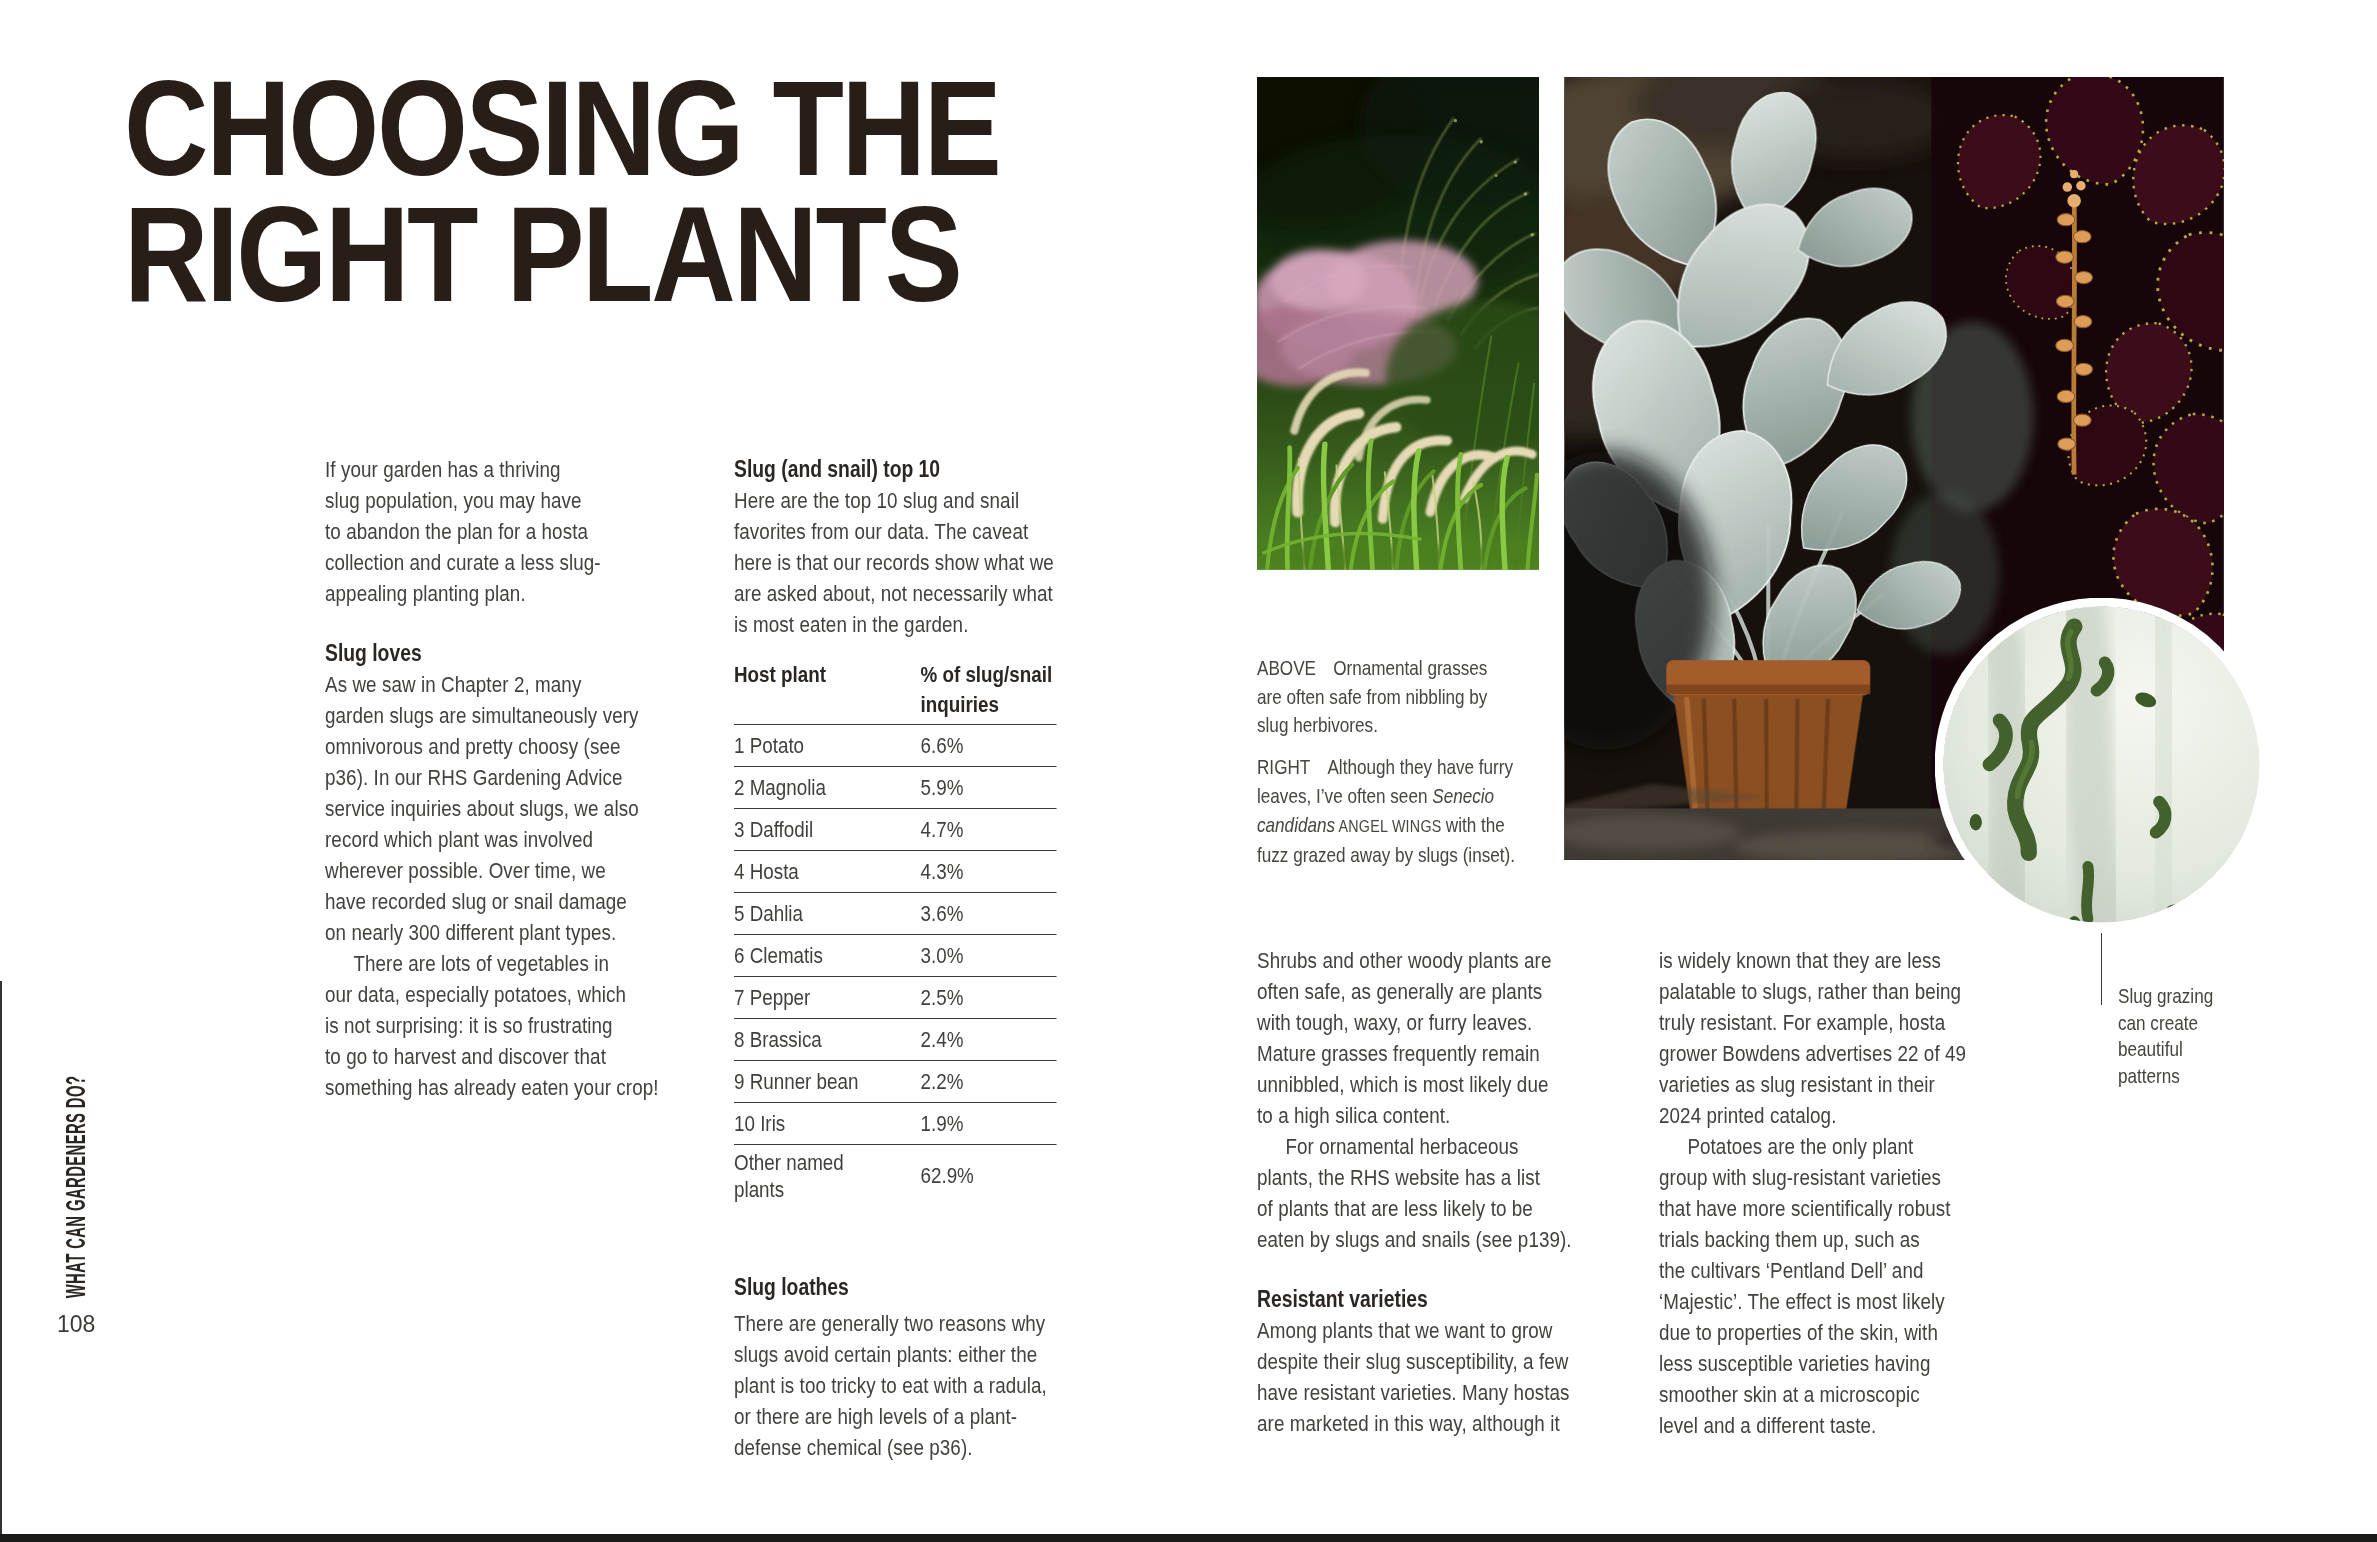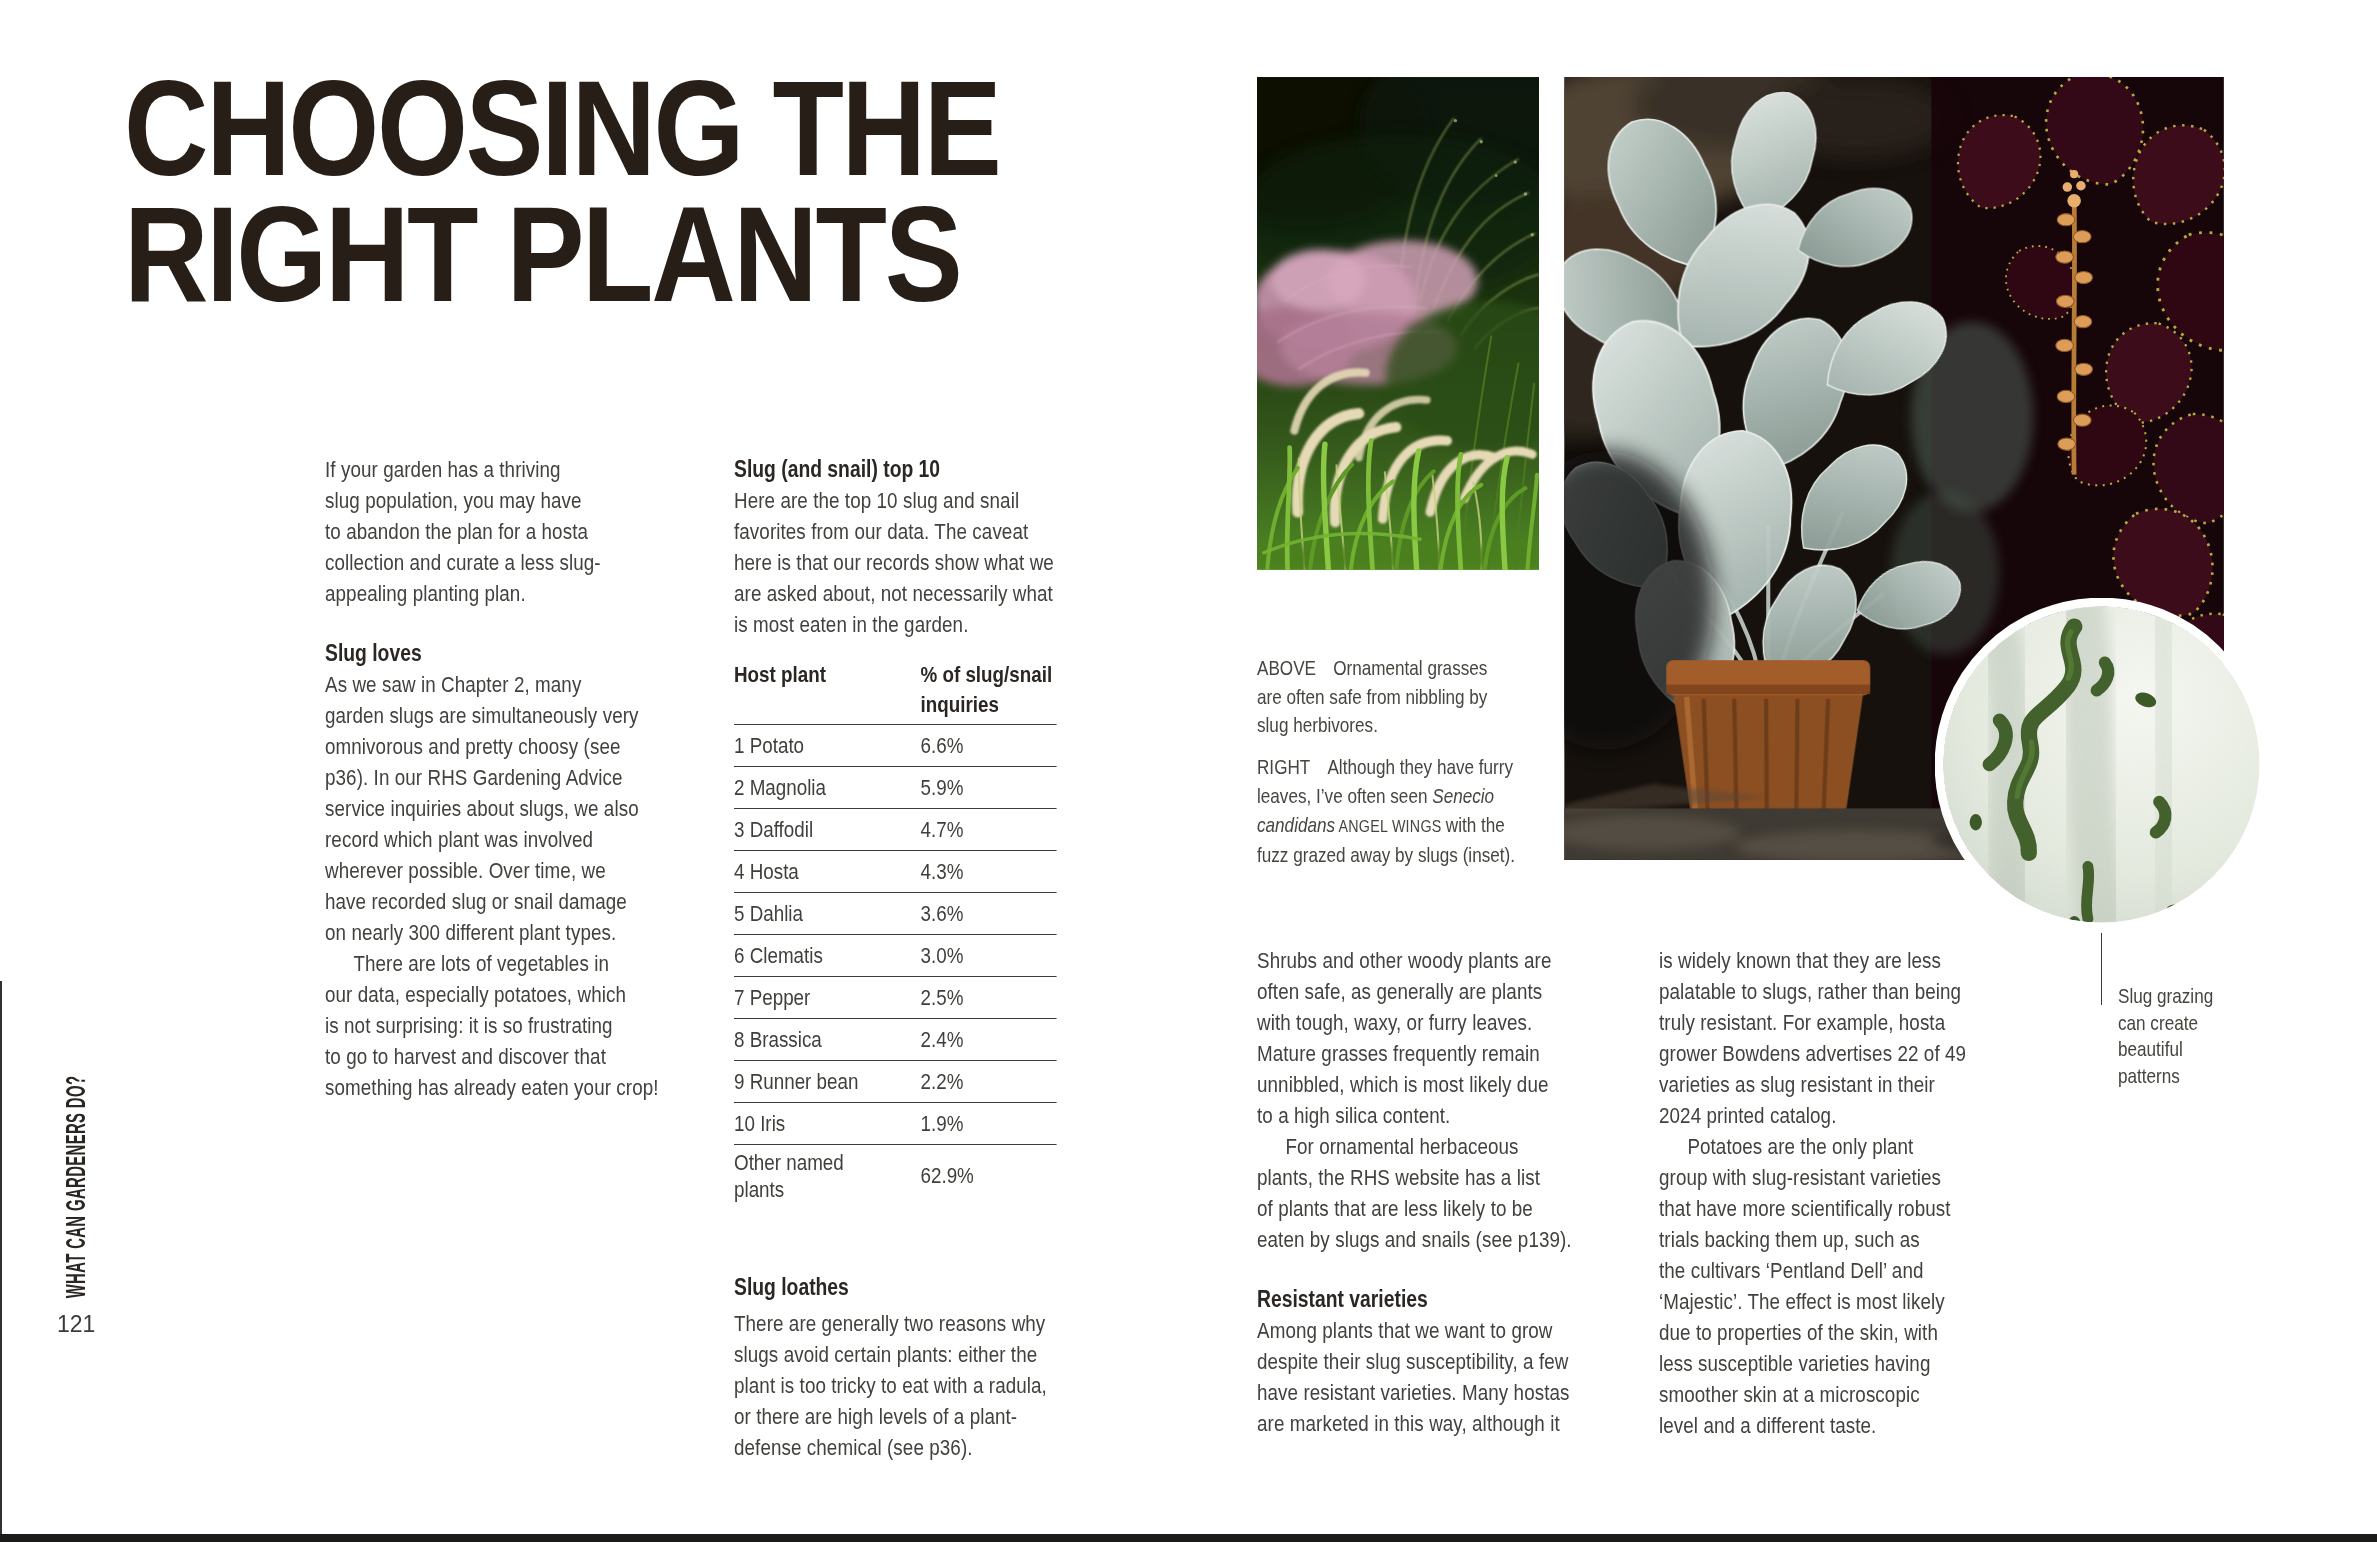--- a/index.html
+++ b/index.html
@@ -459,17 +459,17 @@
 trials backing them up, such as
 the cultivars ‘Pentland Dell’ and
 ‘Majestic’. The effect is most likely
 due to properties of the skin, with
 less susceptible varieties having
 smoother skin at a microscopic
 level and a different taste.</p>
 </div>
 
 <div class="abs sidebar">WHAT CAN GARDENERS DO?</div>
-<div class="abs folio">121</div>
+<div class="abs folio">108</div>
 
 <div class="abs edge-left"></div>
 <div class="abs edge-bottom"></div>
 
 
 </body></html>

